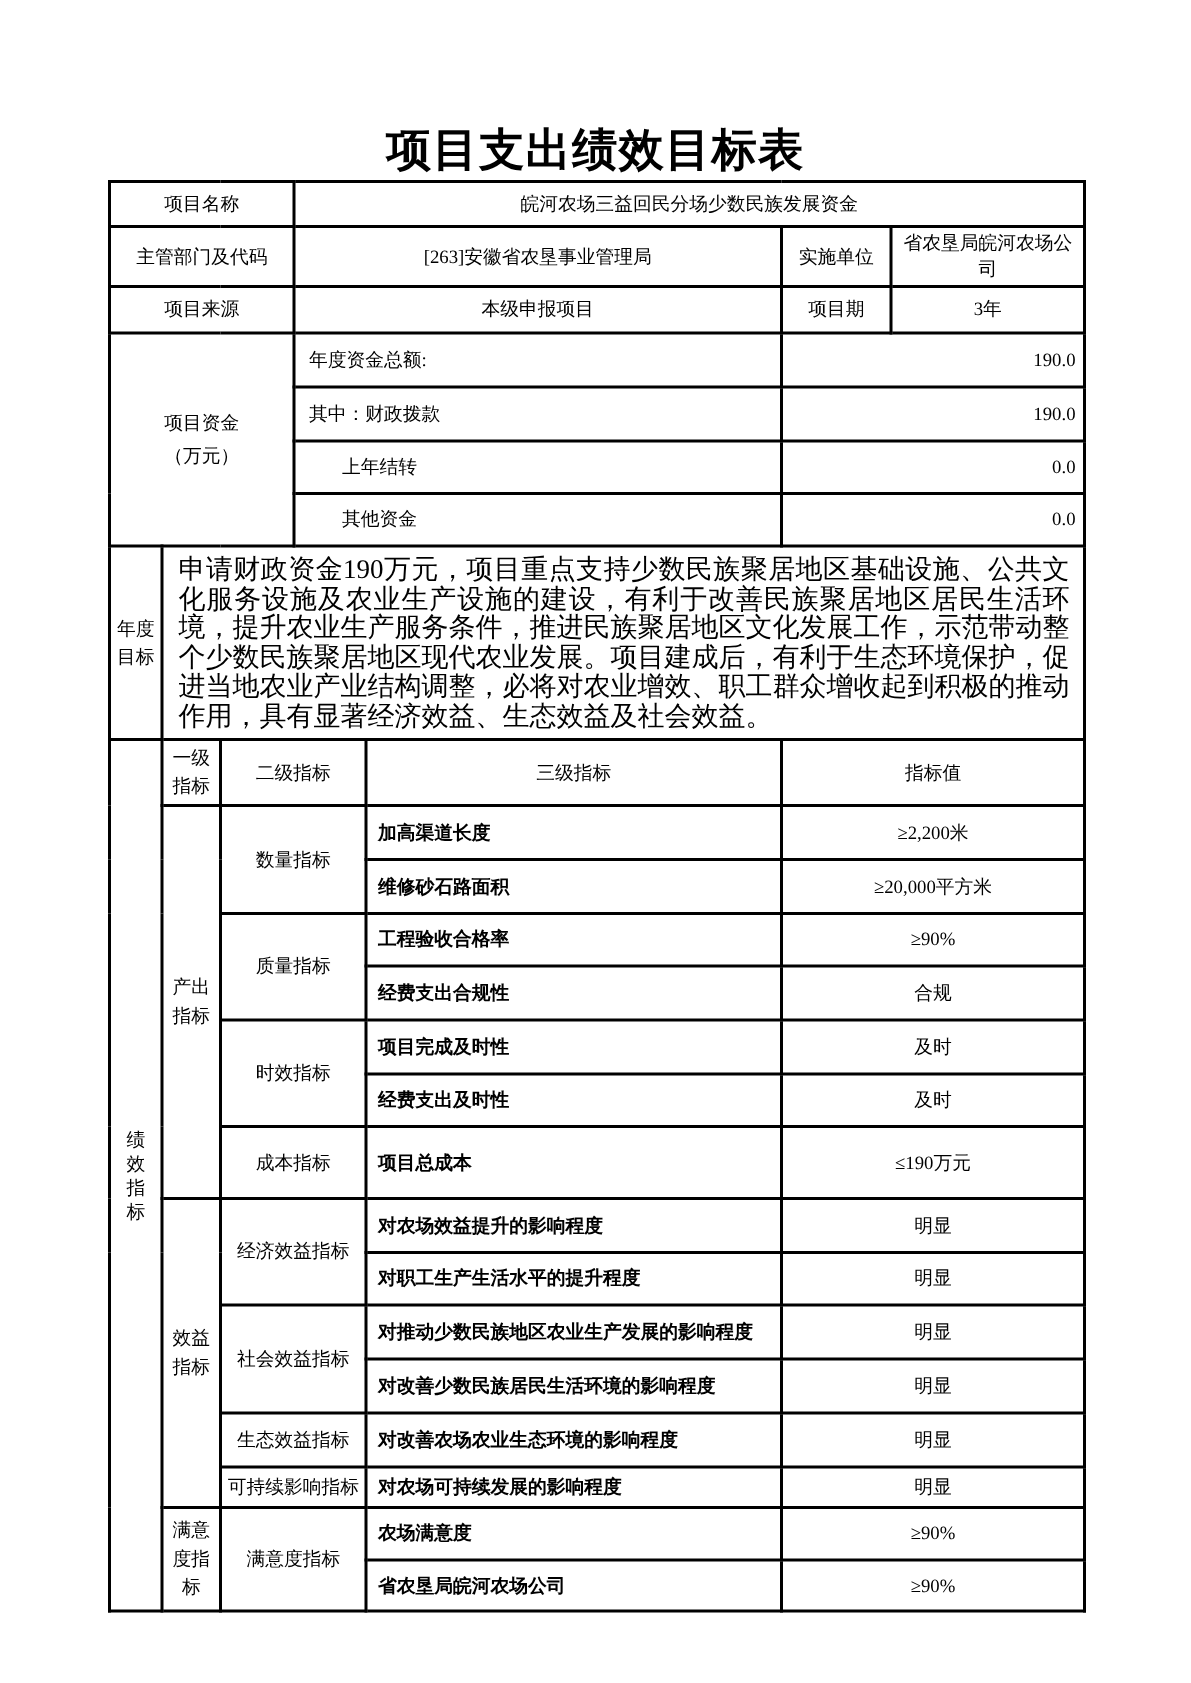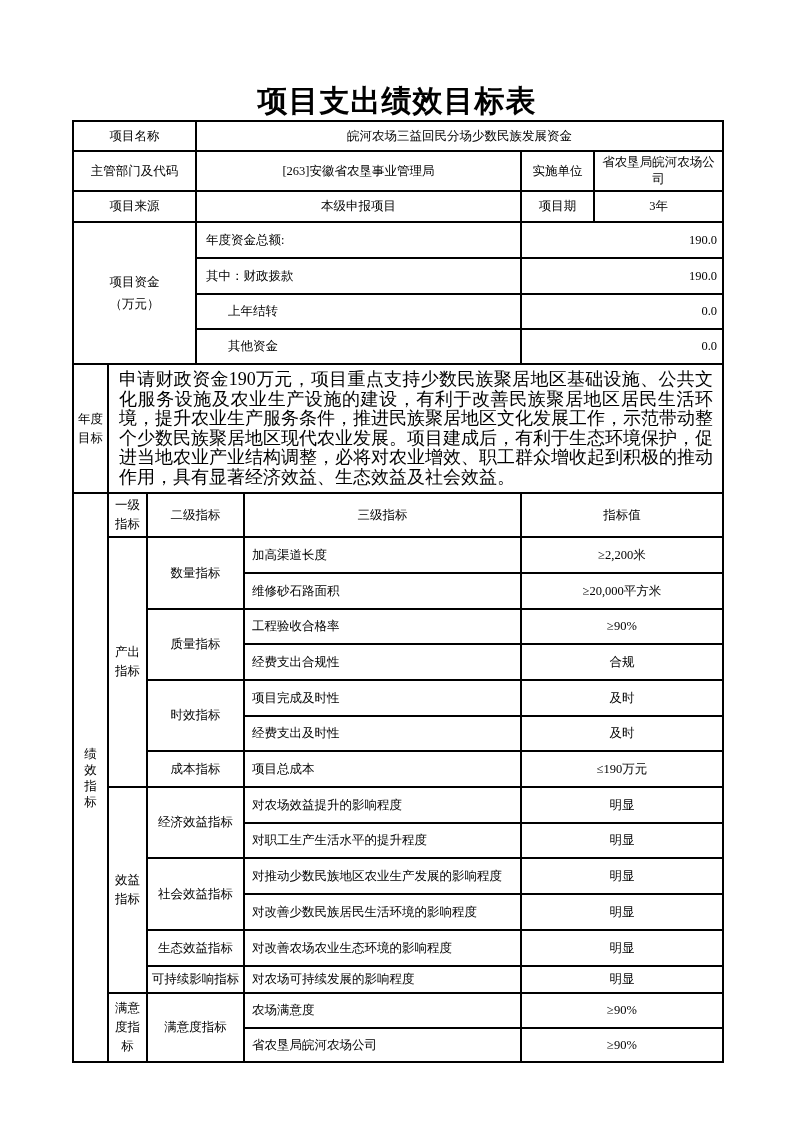--- a/index.html
+++ b/index.html
@@ -25,21 +25,21 @@
     width:650px; margin:4px 0 0 72px;
   }
   td {
     border:2px solid #000;
     font-size:12.5px; line-height:17px;
     text-align:center; vertical-align:middle;
     padding:2px 4px; overflow:hidden;
     word-wrap:break-word;
   }
   
-  td.cL3 { text-align:left; padding:2px 4px 2px 7px; }
+  td.cL3 { text-align:left; padding:2px 4px 2px 7px;font-weight:bold; }
   
   td.fL  { text-align:left; padding-left:9px; }
   td.fLi { text-align:left; padding-left:31px; }
   
   td.vR  { text-align:right; padding-right:5px; }
   
   td.pre { white-space:pre-line; line-height:22px; }
   
   td.wlab { word-break:break-all; padding:2px 2px; line-height:19px; }
   
@@ -143,21 +143,21 @@
       </tr>
       <tr style="height:36px">
         <td colspan="2" rowspan="2">时效指标</td>
         <td class="cL3">项目完成及时性</td>
         <td colspan="2">及时</td>
       </tr>
       <tr style="height:35px">
         <td class="cL3">经费支出及时性</td>
         <td colspan="2">及时</td>
       </tr>
-      <tr style="height:36px">
+      <tr style="height:48px">
         <td colspan="2">成本指标</td>
         <td class="cL3">项目总成本</td>
         <td colspan="2">≤190万元</td>
       </tr>
 
       <tr style="height:36px">
         <td rowspan="6" class="wlab">效益指标</td>
         <td colspan="2" rowspan="2">经济效益指标</td>
         <td class="cL3">对农场效益提升的影响程度</td>
         <td colspan="2">明显</td>

